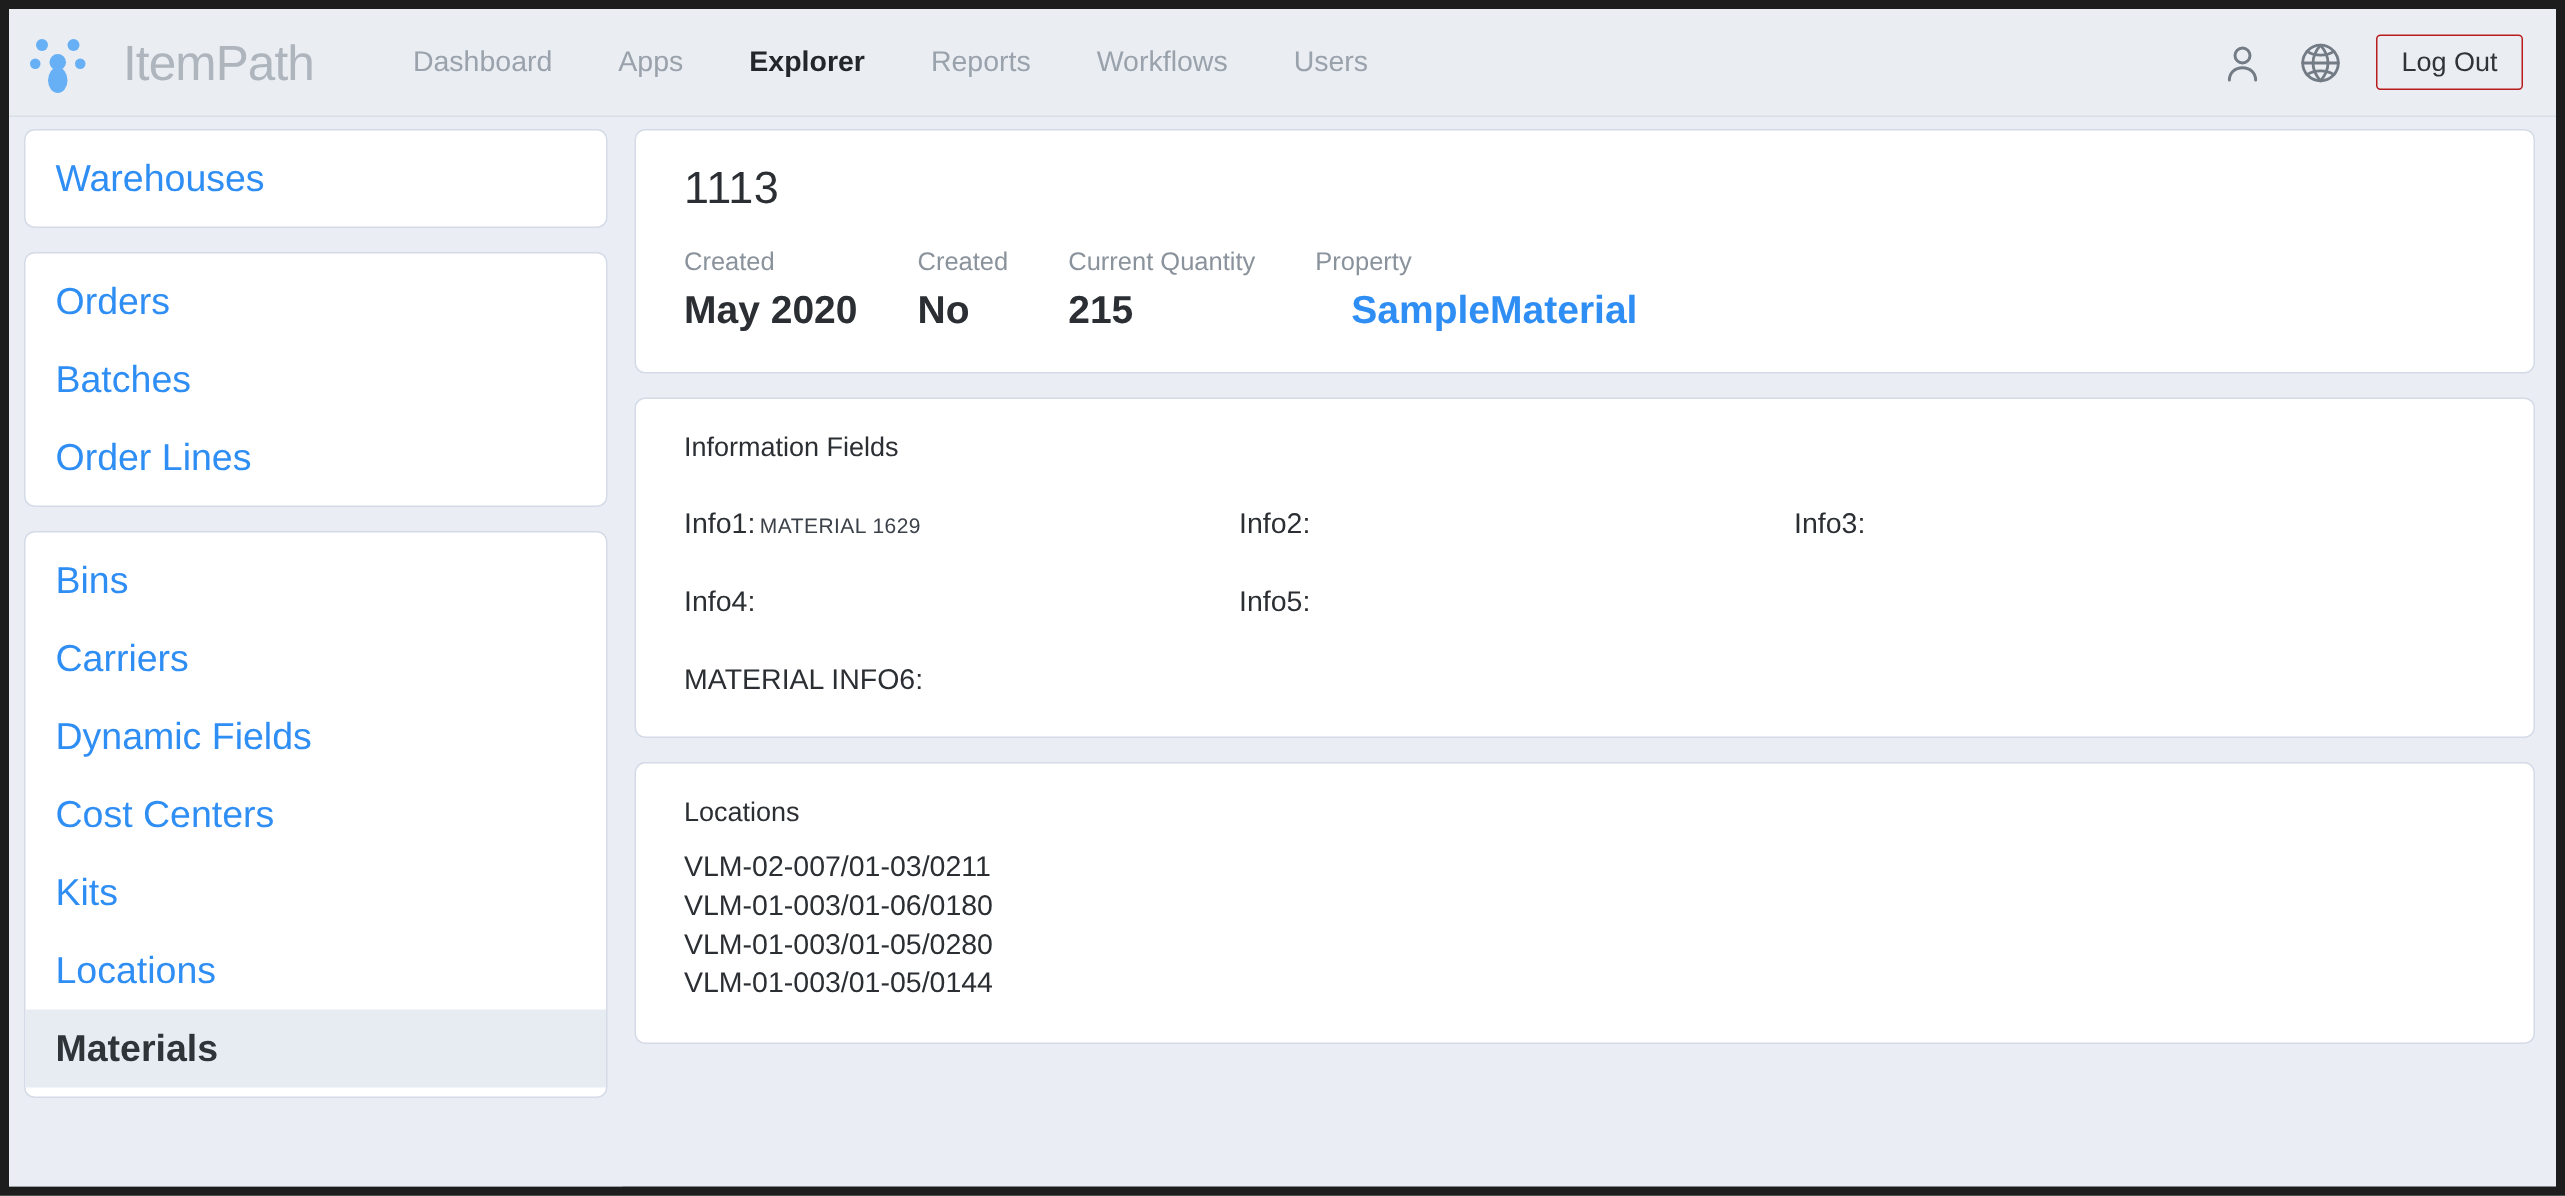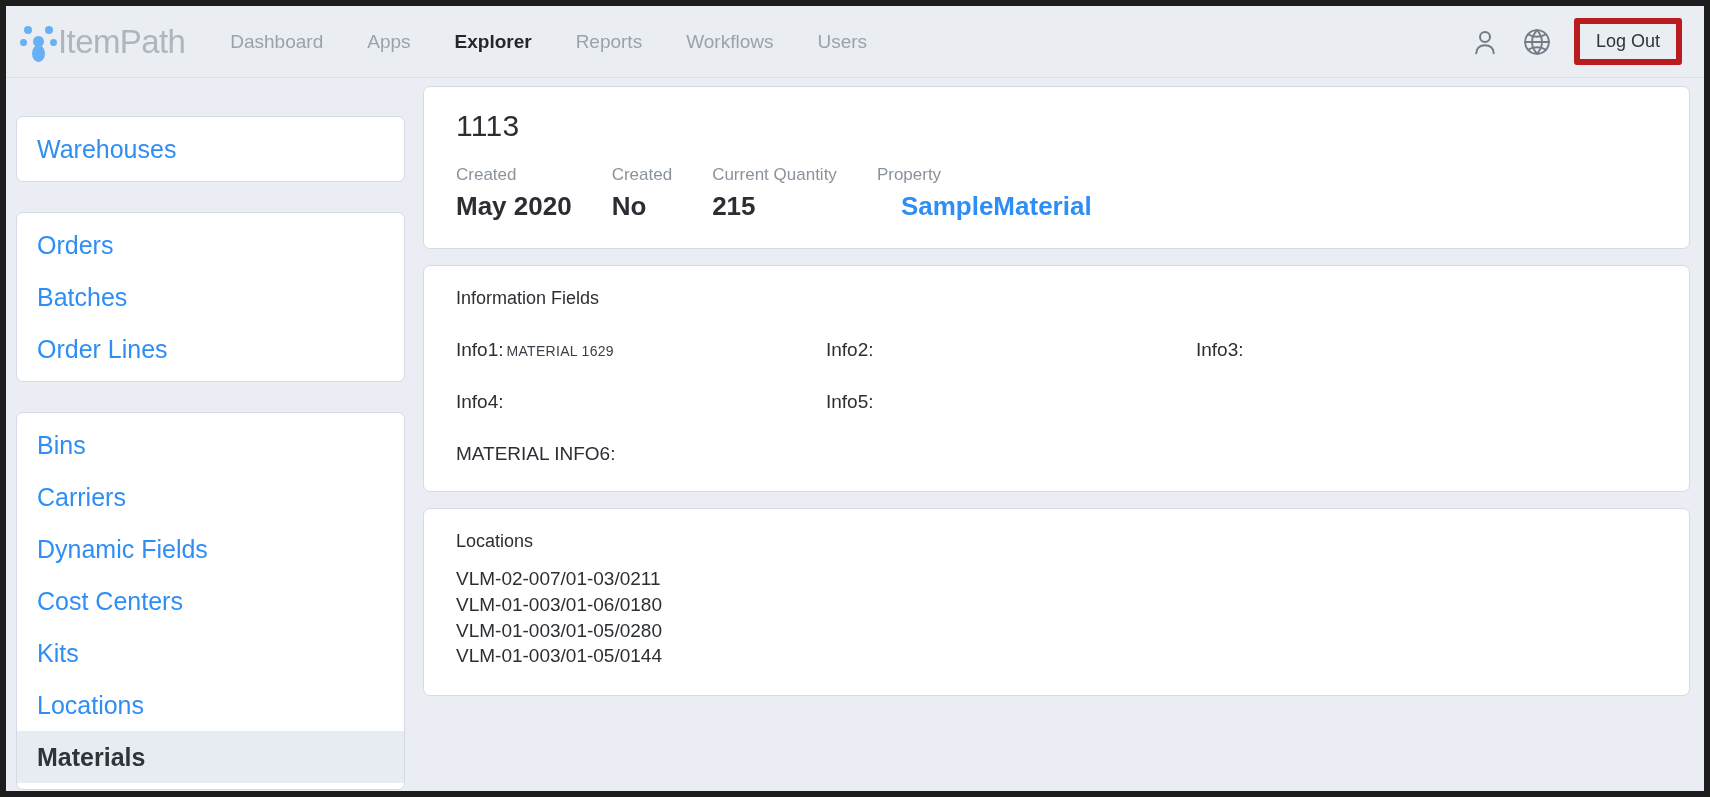--- a/index.html
+++ b/index.html
@@ -29,22 +29,22 @@
     background: #eaedf2;
     display: flex;
     align-items: center;
     padding: 0 22px 0 14px;
     border-bottom: 1px solid #dadfe7;
   }
 
   .logo-wrap {
     display: flex;
     align-items: center;
-    gap: 0;
-    margin-right: 23px;
+    gap: 24px;
+    margin-right: 44px;
   }
 
   .logo-mark {
     width: 38px;
     height: 38px;
     position: relative;
     flex: none;
   }
   .logo-mark span {
     position: absolute;
@@ -91,21 +91,21 @@
   }
   .hicon {
     width: 30px;
     height: 30px;
     color: #737b85;
     cursor: pointer;
   }
   .hicon svg { display: block; width: 30px; height: 30px; }
 
   #logout-button {
-    border: 6px solid #b91c1c;
+    border: 1px solid #b91c1c;
     background: #eaedf2;
     color: #2f3438;
     font-size: 18px;
     font-family: "Liberation Sans", sans-serif;
     padding: 7px 16px;
     border-radius: 3px;
     cursor: pointer;
   }
 
   
@@ -124,21 +124,20 @@
     overflow: hidden;
     background: #eaeef4;
   }
   .side-group {
     background: #ffffff;
     border: 1px solid #d4dae6;
     border-radius: 7px;
     margin-bottom: 16px;
     padding: 6px 0;
     overflow: hidden;
-    margin-top: 30px;
   }
   .side-item {
     font-size: 25px;
     color: #2f8ef4;
     padding: 11px 20px;
     cursor: pointer;
     white-space: nowrap;
     line-height: 1.2;
   }
   .side-item.active {

